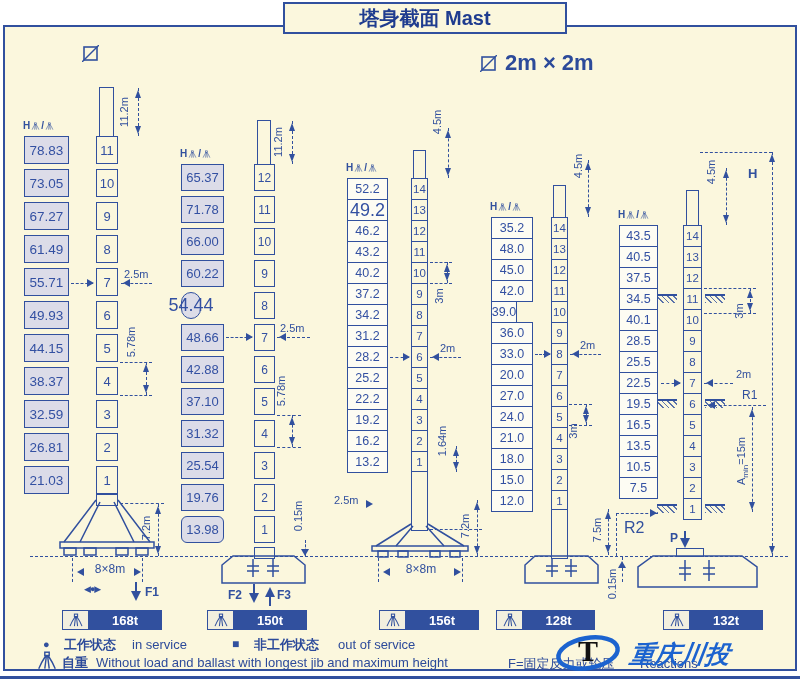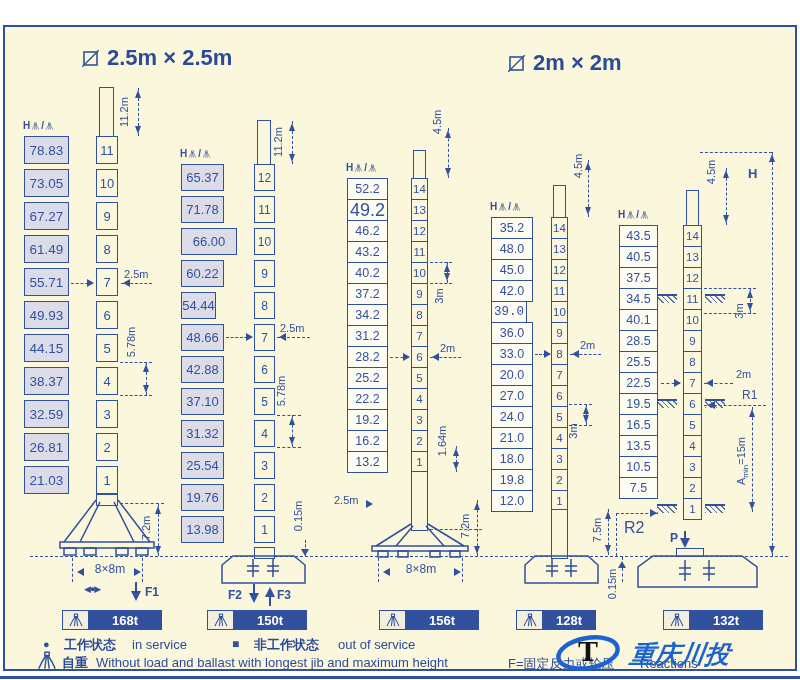--- a/index.html
+++ b/index.html
@@ -40,29 +40,29 @@
   .leg-zh{font-size:13px;font-weight:bold;color:#2c4a9a}
   .leg-en{font-size:13px;color:#2c4a9a}
   svg.line{position:absolute;overflow:visible}
   svg.line *{stroke:var(--blue);fill:none;stroke-width:1.5}
 </style>
 </head>
 <body>
 
 <div id="page">
   <div class="abs" id="panel"></div>
+  <div class="abs" id="titlebox">塔身截面 Mast</div>
 
   <div class="abs size-hdr" style="left:82px;top:45px">
     <svg width="17" height="17" viewBox="0 0 17 17">
       <rect x="2" y="2" width="13" height="13" fill="none" stroke="#31509e" stroke-width="1.6"></rect>
       <line x1="0" y1="17" x2="17" y2="0" stroke="#31509e" stroke-width="1.4"></line>
     </svg>
-    <span>2.5m × 2.5m</span>
   </div>
-  <div class="abs size-hdr" style="left:508px;top:50px">
+  <div class="abs size-hdr" style="left:480px;top:50px">
     <svg width="17" height="17" viewBox="0 0 17 17">
       <rect x="2" y="2" width="13" height="13" fill="none" stroke="#31509e" stroke-width="1.6"></rect>
       <line x1="0" y1="17" x2="17" y2="0" stroke="#31509e" stroke-width="1.4"></line>
     </svg>
     <span>2m × 2m</span>
   </div>
 
   <div class="hd" style="left:30px;top:556px;width:758px"></div>
 
   <div id="towers">
@@ -125,39 +125,39 @@
 <rect x="8" y="1" width="4" height="3"></rect>
 <path d="M9 4 Q5 10 2.5 16 M11 4 Q15 10 17.5 16 M9.5 4 L8 16 M10.5 4 L12 16"></path>
 </g>
           </svg>
         </span>
       </div>
       <div class="hcell g" style="left: 181px; top: 164px; width: 43px; height: 27px; font-size: 13px;">65.37</div>
       <div class="sec" style="left: 254px; top: 164px; width: 21px; height: 27px; font-size: 12px;">12</div>
       <div class="hcell g" style="left: 181px; top: 196px; width: 43px; height: 27px; font-size: 13px;">71.78</div>
       <div class="sec" style="left: 254px; top: 196px; width: 21px; height: 27px; font-size: 12px;">11</div>
-      <div class="hcell g" style="left: 181px; top: 228px; width: 56px; height: 27px; font-size: 13px;">66.00</div>
+      <div class="hcell g" style="left: 181px; top: 228px; width: 43px; height: 27px; font-size: 13px;">66.00</div>
       <div class="sec" style="left: 254px; top: 228px; width: 21px; height: 27px; font-size: 12px;">10</div>
       <div class="hcell g" style="left: 181px; top: 260px; width: 43px; height: 27px; font-size: 13px;">60.22</div>
       <div class="sec" style="left: 254px; top: 260px; width: 21px; height: 27px; font-size: 12px;">9</div>
-      <div class="hcell g" style="left: 181px; top: 292px; width: 35px; height: 27px; font-size: 13px;">54.44</div>
+      <div class="hcell g" style="left: 181px; top: 292px; width: 20px; height: 27px; font-size: 18px; border-radius: 11px;">54.44</div>
       <div class="sec" style="left: 254px; top: 292px; width: 21px; height: 27px; font-size: 12px;">8</div>
       <div class="hcell g" style="left: 181px; top: 324px; width: 43px; height: 27px; font-size: 13px;">48.66</div>
       <div class="sec" style="left: 254px; top: 324px; width: 21px; height: 27px; font-size: 12px;">7</div>
       <div class="hcell g" style="left: 181px; top: 356px; width: 43px; height: 27px; font-size: 13px;">42.88</div>
       <div class="sec" style="left: 254px; top: 356px; width: 21px; height: 27px; font-size: 12px;">6</div>
       <div class="hcell g" style="left: 181px; top: 388px; width: 43px; height: 27px; font-size: 13px;">37.10</div>
       <div class="sec" style="left: 254px; top: 388px; width: 21px; height: 27px; font-size: 12px;">5</div>
       <div class="hcell g" style="left: 181px; top: 420px; width: 43px; height: 27px; font-size: 13px;">31.32</div>
       <div class="sec" style="left: 254px; top: 420px; width: 21px; height: 27px; font-size: 12px;">4</div>
       <div class="hcell g" style="left: 181px; top: 452px; width: 43px; height: 27px; font-size: 13px;">25.54</div>
       <div class="sec" style="left: 254px; top: 452px; width: 21px; height: 27px; font-size: 12px;">3</div>
       <div class="hcell g" style="left: 181px; top: 484px; width: 43px; height: 27px; font-size: 13px;">19.76</div>
       <div class="sec" style="left: 254px; top: 484px; width: 21px; height: 27px; font-size: 12px;">2</div>
-      <div class="hcell g" style="left: 181px; top: 516px; width: 43px; height: 27px; font-size: 13px;">13.98</div>
+      <div class="hcell g" style="left: 181px; top: 516px; width: 43px; height: 27px; font-size: 13px; border-radius: 6px;">13.98</div>
       <div class="sec" style="left: 254px; top: 516px; width: 21px; height: 27px; font-size: 12px;">1</div>
       <div class="thead" style="left: 346px; top: 162px;">
         <span>H</span>
         <span>
           <svg width="9" height="9" viewBox="0 0 20 18" style="display:block">
 <g fill="none" stroke="#31509e" stroke-width="1.3">
 <rect x="8" y="1" width="4" height="3"></rect>
 <path d="M9 4 Q5 10 2.5 16 M11 4 Q15 10 17.5 16 M9.5 4 L8 16 M10.5 4 L12 16"></path>
 </g>
           </svg>
@@ -221,37 +221,37 @@
         </span>
       </div>
       <div class="hcell w" style="left: 491px; top: 217px; width: 42px; height: 22px; font-size: 12.5px;">35.2</div>
       <div class="sec" style="left: 551px; top: 217px; width: 17px; height: 22px; font-size: 11.5px;">14</div>
       <div class="hcell w" style="left: 491px; top: 238px; width: 42px; height: 22px; font-size: 12.5px;">48.0</div>
       <div class="sec" style="left: 551px; top: 238px; width: 17px; height: 22px; font-size: 11.5px;">13</div>
       <div class="hcell w" style="left: 491px; top: 259px; width: 42px; height: 22px; font-size: 12.5px;">45.0</div>
       <div class="sec" style="left: 551px; top: 259px; width: 17px; height: 22px; font-size: 11.5px;">12</div>
       <div class="hcell w" style="left: 491px; top: 280px; width: 42px; height: 22px; font-size: 12.5px;">42.0</div>
       <div class="sec" style="left: 551px; top: 280px; width: 17px; height: 22px; font-size: 11.5px;">11</div>
-      <div class="hcell w" style="left: 491px; top: 301px; width: 36px; height: 22px; font-size: 12.5px; font-family: Liberation Mono, monospace;">39.0</div>
+      <div class="hcell w" style="left: 491px; top: 301px; width: 26px; height: 22px; font-size: 12.5px;">39.0</div>
       <div class="sec" style="left: 551px; top: 301px; width: 17px; height: 22px; font-size: 11.5px;">10</div>
       <div class="hcell w" style="left: 491px; top: 322px; width: 42px; height: 22px; font-size: 12.5px;">36.0</div>
       <div class="sec" style="left: 551px; top: 322px; width: 17px; height: 22px; font-size: 11.5px;">9</div>
       <div class="hcell w" style="left: 491px; top: 343px; width: 42px; height: 22px; font-size: 12.5px;">33.0</div>
       <div class="sec" style="left: 551px; top: 343px; width: 17px; height: 22px; font-size: 11.5px;">8</div>
       <div class="hcell w" style="left: 491px; top: 364px; width: 42px; height: 22px; font-size: 12.5px;">20.0</div>
       <div class="sec" style="left: 551px; top: 364px; width: 17px; height: 22px; font-size: 11.5px;">7</div>
       <div class="hcell w" style="left: 491px; top: 385px; width: 42px; height: 22px; font-size: 12.5px;">27.0</div>
       <div class="sec" style="left: 551px; top: 385px; width: 17px; height: 22px; font-size: 11.5px;">6</div>
       <div class="hcell w" style="left: 491px; top: 406px; width: 42px; height: 22px; font-size: 12.5px;">24.0</div>
       <div class="sec" style="left: 551px; top: 406px; width: 17px; height: 22px; font-size: 11.5px;">5</div>
       <div class="hcell w" style="left: 491px; top: 427px; width: 42px; height: 22px; font-size: 12.5px;">21.0</div>
       <div class="sec" style="left: 551px; top: 427px; width: 17px; height: 22px; font-size: 11.5px;">4</div>
       <div class="hcell w" style="left: 491px; top: 448px; width: 42px; height: 22px; font-size: 12.5px;">18.0</div>
       <div class="sec" style="left: 551px; top: 448px; width: 17px; height: 22px; font-size: 11.5px;">3</div>
-      <div class="hcell w" style="left: 491px; top: 469px; width: 42px; height: 22px; font-size: 12.5px;">19.8</div>
+      <div class="hcell w" style="left: 491px; top: 469px; width: 42px; height: 22px; font-size: 12.5px;">15.0</div>
       <div class="sec" style="left: 551px; top: 469px; width: 17px; height: 22px; font-size: 11.5px;">2</div>
       <div class="hcell w" style="left: 491px; top: 490px; width: 42px; height: 22px; font-size: 12.5px;">12.0</div>
       <div class="sec" style="left: 551px; top: 490px; width: 17px; height: 22px; font-size: 11.5px;">1</div>
       <div class="thead" style="left: 618px; top: 209px;">
         <span>H</span>
         <span>
           <svg width="9" height="9" viewBox="0 0 20 18" style="display:block">
 <g fill="none" stroke="#31509e" stroke-width="1.3">
 <rect x="8" y="1" width="4" height="3"></rect>
 <path d="M9 4 Q5 10 2.5 16 M11 4 Q15 10 17.5 16 M9.5 4 L8 16 M10.5 4 L12 16"></path>
@@ -490,21 +490,21 @@
     <span class="ic">
         <svg width="16" height="15" viewBox="0 0 20 18" style="display:block">
 <g fill="none" stroke="#31509e" stroke-width="1.3">
 <rect x="8" y="1" width="4" height="3"></rect>
 <path d="M9 4 Q5 10 2.5 16 M11 4 Q15 10 17.5 16 M9.5 4 L8 16 M10.5 4 L12 16"></path>
 </g>
         </svg>
       </span>
     <span class="bar">156t</span>
     </div>
-  <div class="badge" style="left:516px;top:610px;width:80px">
+  <div class="badge" style="left:496px;top:610px;width:99px">
     <span class="ic">
         <svg width="16" height="15" viewBox="0 0 20 18" style="display:block">
 <g fill="none" stroke="#31509e" stroke-width="1.3">
 <rect x="8" y="1" width="4" height="3"></rect>
 <path d="M9 4 Q5 10 2.5 16 M11 4 Q15 10 17.5 16 M9.5 4 L8 16 M10.5 4 L12 16"></path>
 </g>
         </svg>
       </span>
     <span class="bar">128t</span>
     </div>

